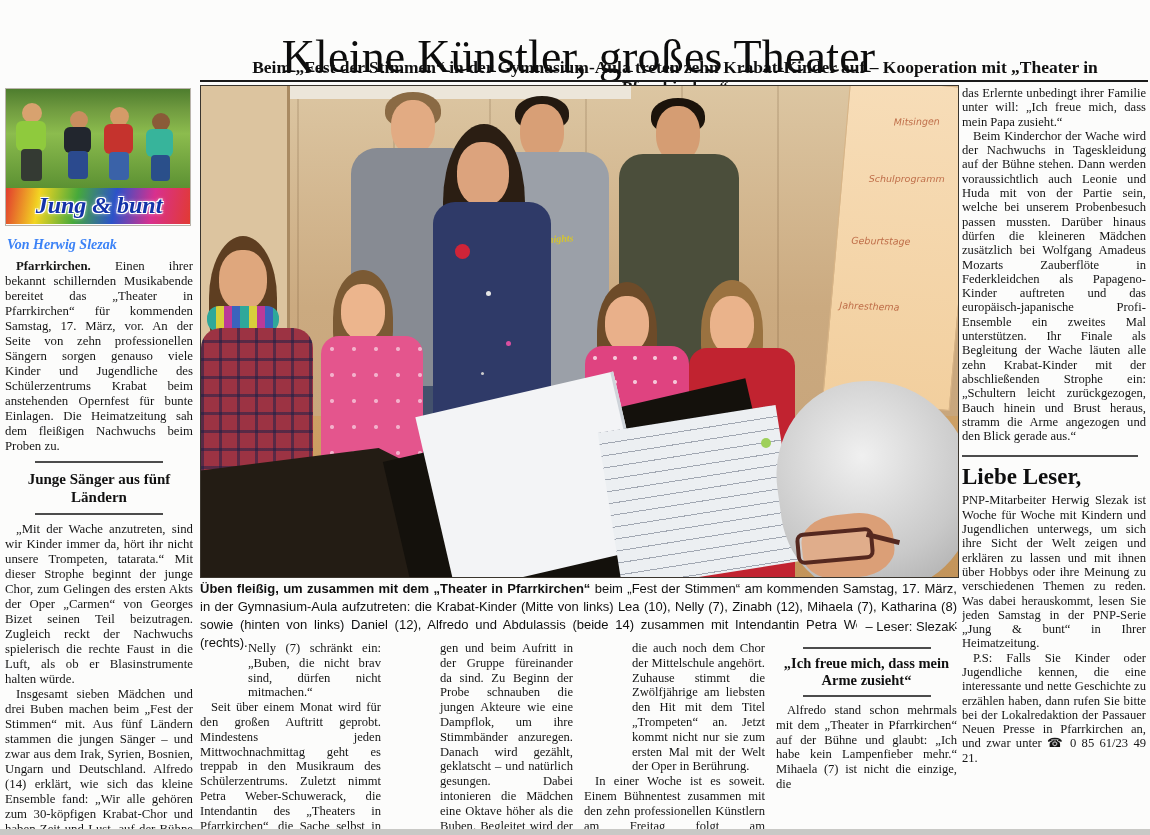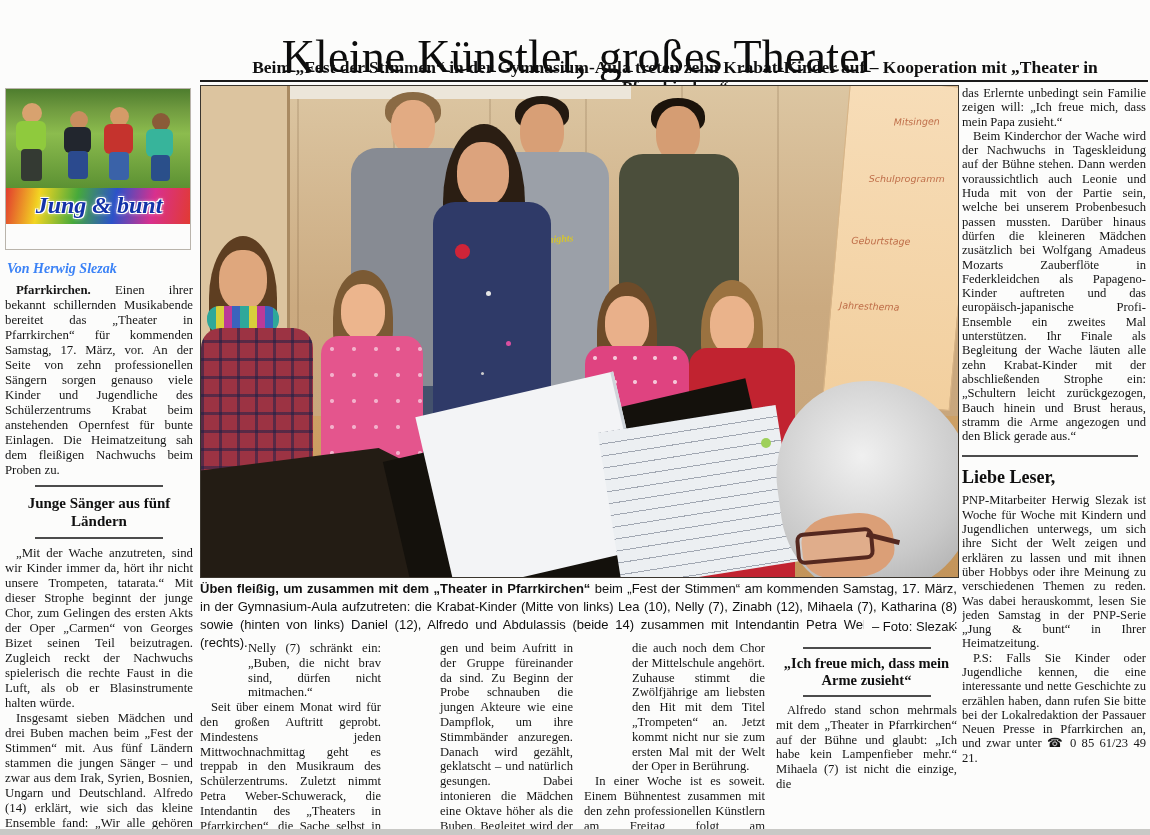--- a/index.html
+++ b/index.html
@@ -8,21 +8,21 @@
 
   
   .headline{position:absolute;left:200px;top:0px;width:757px;text-align:center;
             font-size:46px;line-height:52px;font-weight:500;color:#0c0c0c;letter-spacing:.2px;}
   .subheadline{position:absolute;left:200px;top:57px;width:950px;text-align:center;
                font-size:17.5px;font-weight:700;line-height:20px;color:#101010;}
   .header-rule{position:absolute;left:200px;top:80px;width:948px;height:2px;background:#1b1b1b;}
 
   
   .left-col{position:absolute;left:5px;top:88px;width:188px;height:747px;overflow:hidden;}
-  .jb-photo{position:relative;width:186px;height:162px;border:1px solid #b9b4ab;box-sizing:border-box;overflow:hidden;}
+  .jb-photo{position:relative;width:186px;height:138px;border:1px solid #b9b4ab;box-sizing:border-box;overflow:hidden;}
   .jb-grass{position:absolute;inset:0;height:99px;
       background:linear-gradient(180deg,#4e7d2e 0%,#6f9a3f 20%,#8cbc4e 45%,#5c9133 100%);}
   .jb-photo div{position:absolute;}
   .rk-head{border-radius:50%;}
   .r1h{left:16px;top:14px;width:20px;height:20px;background:#d8a26f;}
   .r1b{left:10px;top:32px;width:30px;height:30px;background:#8fca3d;border-radius:6px;}
   .r1l{left:15px;top:60px;width:21px;height:32px;background:#343a33;border-radius:4px;}
   .r2h{left:64px;top:22px;width:18px;height:18px;background:#c98e5f;}
   .r2b{left:58px;top:38px;width:27px;height:26px;background:#22262e;border-radius:6px;}
   .r2l{left:62px;top:62px;width:20px;height:28px;background:#2b4a8e;border-radius:4px;}
@@ -149,21 +149,21 @@
   .bcol p{margin:0;text-indent:11px;text-align:justify;font-size:12.6px;line-height:14.8px;}
   .bcol p.noindent{text-indent:0;margin-left:48px;}
   .bcol .mini-rule{margin:6px auto;}
   .bcol .col-subhead{font-size:14.5px;line-height:17px;}
 
   
   .right-col{position:absolute;left:962px;top:86px;width:184px;height:748px;overflow:hidden;}
   .right-col p{margin:0;text-indent:11px;text-align:justify;font-size:12.6px;line-height:14.3px;}
   .right-col p.noindent{text-indent:0;}
   .wide-rule{width:176px;height:2px;background:#4c4c4c;margin:12px 0 9px 0;}
-  .liebe-heading{font-size:18px;line-height:22px;font-weight:700;margin:0 0 5px 0;color:#0f0f0f;}
+  .liebe-heading{font-size:23px;line-height:22px;font-weight:700;margin:0 0 5px 0;color:#0f0f0f;}
 
   .bottom-strip{position:absolute;left:0;top:829px;width:1150px;height:6px;background:#c9c9c6;}
 </style>
 </head>
 <body>
 
 <div class="page">
 
   <h1 class="headline">Kleine Künstler, großes Theater</h1>
   <div class="subheadline">Beim „Fest der Stimmen“ in der Gymnasium-Aula treten zehn Krabat-Kinder auf – Kooperation mit „Theater in Pfarrkirchen“</div>
@@ -259,21 +259,21 @@
 
     <div class="w-hair"></div>
     <div class="w-face"></div>
     <div class="w-glasses"></div>
     <div class="w-temple"></div>
   </div>
 
   <div class="caption">
     <span class="cap-lead">Üben fleißig, um zusammen mit dem „Theater in Pfarrkirchen“</span>
     <span>beim „Fest der Stimmen“ am kommenden Samstag, 17. März, in der Gymnasium-Aula aufzutreten: die Krabat-Kinder (Mitte von links) Lea (10), Nelly (7), Zinabh (12), Mihaela (7), Katharina (8) sowie (hinten von links) Daniel (12), Alfredo und Abdulassis (beide 14) zusammen mit Intendantin Petra Weber-Schuwerack (rechts).</span>
-    <span class="credit">– Foto: Slezak</span>
+    <span class="credit">– Leser: Slezak</span>
   </div>
 
   <div class="bottom-cols">
     <div class="bcol">
       <p class="noindent">Nelly (7) schränkt ein: „Buben, die nicht brav sind, dürfen nicht mitmachen.“</p>
       <p>Seit über einem Monat wird für den großen Auftritt geprobt. Mindestens jeden Mittwochnachmittag geht es treppab in den Musikraum des Schülerzentrums. Zuletzt nimmt Petra Weber-Schuwerack, die Intendantin des „Theaters in Pfarrkirchen“, die Sache selbst in die Hand. Ihr Ziel ist es, dass die Kinder ihre Stimme pfle-</p>
     </div>
     <div class="bcol">
       <p class="noindent">gen und beim Aufritt in der Gruppe füreinander da sind. Zu Beginn der Probe schnauben die jungen Akteure wie eine Dampflok, um ihre Stimmbänder anzuregen. Danach wird gezählt, geklatscht – und natürlich gesungen. Dabei intonieren die Mädchen eine Oktave höher als die Buben. Begleitet wird der Nachwuchs bei den Proben und auf der Bühne von einem Klavier. „Es macht Spaß, in einer Gruppe zu singen“, sagt Zinabh,</p>
     </div>
@@ -283,21 +283,21 @@
     </div>
     <div class="bcol">
       <div class="mini-rule"></div>
       <div class="col-subhead">„Ich freue mich, dass mein Arme zusieht“</div>
       <div class="mini-rule"></div>
       <p>Alfredo stand schon mehrmals mit dem „Theater in Pfarrkirchen“ auf der Bühne und glaubt: „Ich habe kein Lampenfieber mehr.“ Mihaela (7) ist nicht die einzige, die</p>
     </div>
   </div>
 
   <div class="right-col">
-    <p class="noindent">das Erlernte unbedingt sein Familie zeigen will: „Ich freue mich, dass mein Papa zusieht.“</p>
+    <p class="noindent">das Erlernte unbedingt ihrer Familie unter will: „Ich freue mich, dass mein Papa zusieht.“</p>
     <p>Beim Kinderchor der Wache wird der Nachwuchs in Tageskleidung auf der Bühne stehen. Dann werden voraussichtlich auch Leonie und Huda mit von der Partie sein, welche bei unserem Probenbesuch passen mussten. Darüber hinaus dürfen die kleineren Mädchen zusätzlich bei Wolfgang Amadeus Mozarts Zauberflöte in Federkleidchen als Papageno-Kinder auftreten und das europäisch-japanische Profi-Ensemble ein zweites Mal unterstützen. Ihr Finale als Begleitung der Wache läuten alle zehn Krabat-Kinder mit der abschließenden Strophe ein: „Schultern leicht zurückgezogen, Bauch hinein und Brust heraus, stramm die Arme angezogen und den Blick gerade aus.“</p>
     <div class="wide-rule"></div>
     <div class="liebe-heading">Liebe Leser,</div>
     <p class="noindent">PNP-Mitarbeiter Herwig Slezak ist Woche für Woche mit Kindern und Jugendlichen unterwegs, um sich ihre Sicht der Welt zeigen und erklären zu lassen und mit ihnen über Hobbys oder ihre Meinung zu verschiedenen Themen zu reden. Was dabei herauskommt, lesen Sie jeden Samstag in der PNP-Serie „Jung &amp; bunt“ in Ihrer Heimatzeitung.</p>
     <p>P.S: Falls Sie Kinder oder Jugendliche kennen, die eine interessante und nette Geschichte zu erzählen haben, dann rufen Sie bitte bei der Lokalredaktion der Passauer Neuen Presse in Pfarrkirchen an, und zwar unter ☎ 0 85 61/23 49 21.</p>
   </div>
 
   <div class="bottom-strip"></div>
 </div>
 

